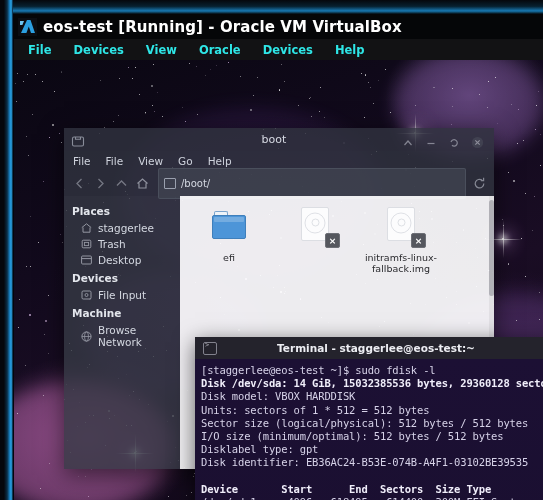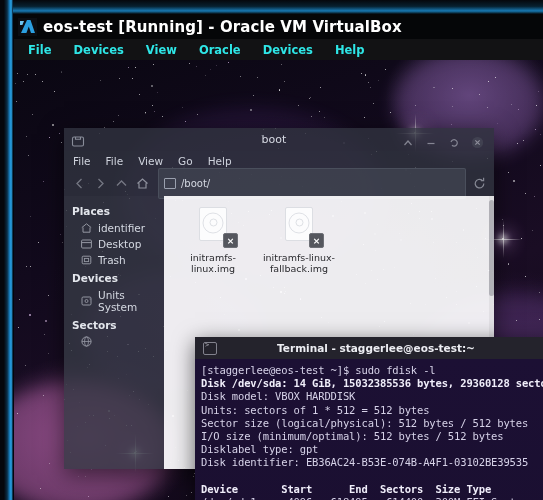--- a/index.html
+++ b/index.html
@@ -62,21 +62,21 @@
   .fm-menu-item{color:#cfd3dd;font-size:10.5px;margin-right:15px;font-family:"DejaVu Sans", sans-serif;}
   .fm-pathbar{height:25px;background:rgba(49,52,64,.80);display:flex;align-items:center;padding:0 7px;box-sizing:border-box;}
   .nav-btn{width:17px;height:17px;opacity:.45;margin-right:4px;position:relative;flex:0 0 auto;}
   .nav-btn.home{opacity:.6;margin-right:7px;}
   .path-field{flex:1;height:31px;background:rgba(62,66,79,.85);border:1px solid rgba(90,95,110,.5);
      border-radius:2px;display:flex;align-items:center;padding:0 5px;box-sizing:border-box;position:relative;overflow:hidden;}
   .path-ico{width:10px;height:9px;border:1.2px solid #9aa0ae;border-radius:1px;margin-right:5px;flex:0 0 auto;}
   .path-text{color:#d5d9e2;font-size:10px;font-family:"DejaVu Sans", sans-serif;}
   .reload-btn{width:15px;height:15px;margin-left:6px;opacity:.55;flex:0 0 auto;}
   .fm-body{display:flex;height:273px;}
-  .fm-side{width:100px;background:rgba(54,57,69,.80);padding-top:5px;box-sizing:border-box;}
+  .fm-side{width:116px;background:rgba(54,57,69,.80);padding-top:5px;box-sizing:border-box;}
   .side-head{color:#e3e6ec;font-size:10.5px;font-weight:bold;padding:4px 0 3px 8px;
      font-family:"DejaVu Sans", sans-serif;}
   .side-item{display:flex;align-items:center;padding:2px 0 2px 17px;color:#d4d8e1;font-size:10.5px;
      font-family:"DejaVu Sans", sans-serif;}
   .side-ico{width:11px;height:10px;margin-right:6px;opacity:.62;flex:0 0 auto;position:relative;}
   .fm-pane{flex:1;background:rgba(253,253,254,.93);position:relative;overflow:hidden;}
   .fm-pane-inner{position:absolute;inset:0;padding:9px 0 0 0;}
   .fm-grid{display:flex;flex-wrap:wrap;padding-left:6px;}
   .fitem{width:86px;display:flex;flex-direction:column;align-items:center;margin-bottom:4px;}
   .fico{width:48px;height:44px;position:relative;margin-bottom:3px;}
@@ -667,64 +667,73 @@
           </span>
         </div>
 
         <div class="fm-body">
           <div class="fm-side" id="fm-sidebar">
               <div class="side-head">Places</div>
               <div class="side-item">
                 <span class="side-ico"><svg width="11" height="10" viewBox="0 0 11 10">
                     <path d="M0.8 4.6 L5.5 0.8 L10.2 4.6 M2 4.5 V9.2 H9 V4.5" fill="none" stroke="#d2d6df" stroke-width="1"></path>
                   </svg></span>
-                <span>identifier</span>
+                <span>staggerlee</span>
+              </div>
+              <div class="side-item">
+                <span class="side-ico"><svg width="11" height="10" viewBox="0 0 11 10">
+                    <rect x="1.2" y="1.2" width="8.6" height="7.6" rx="1" fill="none" stroke="#d2d6df" stroke-width="1"></rect>
+                    <rect x="3.4" y="3.4" width="4.2" height="3.2" fill="none" stroke="#d2d6df" stroke-width="0.9"></rect>
+                  </svg></span>
+                <span>Trash</span>
               </div>
               <div class="side-item">
                 <span class="side-ico"><svg width="11" height="10" viewBox="0 0 11 10">
                     <rect x="0.6" y="1" width="9.8" height="8" rx="1" fill="none" stroke="#d2d6df" stroke-width="1"></rect>
                     <line x1="0.6" y1="3.6" x2="10.4" y2="3.6" stroke="#d2d6df" stroke-width="1"></line>
                   </svg></span>
                 <span>Desktop</span>
               </div>
-              <div class="side-item">
-                <span class="side-ico"><svg width="11" height="10" viewBox="0 0 11 10">
-                    <rect x="1.2" y="1.2" width="8.6" height="7.6" rx="1" fill="none" stroke="#d2d6df" stroke-width="1"></rect>
-                    <rect x="3.4" y="3.4" width="4.2" height="3.2" fill="none" stroke="#d2d6df" stroke-width="0.9"></rect>
-                  </svg></span>
-                <span>Trash</span>
-              </div>
               <div class="side-head">Devices</div>
               <div class="side-item">
                 <span class="side-ico"><svg width="11" height="10" viewBox="0 0 11 10">
                     <rect x="1" y="1" width="9" height="8" rx="1.2" fill="none" stroke="#d2d6df" stroke-width="1"></rect>
                     <circle cx="5.5" cy="5" r="1.5" fill="none" stroke="#d2d6df" stroke-width="0.9"></circle>
                   </svg></span>
-                <span>Units System</span>
+                <span>File Input</span>
               </div>
-              <div class="side-head">Sectors</div>
+              <div class="side-head">Machine</div>
               <div class="side-item">
                 <span class="side-ico"><svg width="11" height="11" viewBox="0 0 11 11">
                     <circle cx="5.5" cy="5.5" r="4.6" fill="none" stroke="#d2d6df" stroke-width="1"></circle>
                     <ellipse cx="5.5" cy="5.5" rx="2" ry="4.6" fill="none" stroke="#d2d6df" stroke-width="0.8"></ellipse>
                     <line x1="0.9" y1="5.5" x2="10.1" y2="5.5" stroke="#d2d6df" stroke-width="0.8"></line>
                   </svg></span>
+                <span>Browse Network</span>
               </div>
             </div>
           <div class="fm-pane">
             <div class="fm-pane-inner">
               <div class="fm-grid" id="fm-grid">
                   <div class="fitem">
                     <div class="fico">
+                      <div class="ic-folder">
+                        <div class="tab"></div>
+                        <div class="body"></div>
+                      </div>
+                    </div>
+                    <div class="flabel">efi</div>
+                  </div>
+                  <div class="fitem">
+                    <div class="fico">
                       <div class="ic-img">
                         <div class="disc"></div>
                       </div>
                       <span class="ic-badge">×</span>
                     </div>
-                    <div class="flabel">initramfs-linux.img</div>
                   </div>
                   <div class="fitem">
                     <div class="fico">
                       <div class="ic-img">
                         <div class="disc"></div>
                       </div>
                       <span class="ic-badge">×</span>
                     </div>
                     <div class="flabel">initramfs-linux-fallback.img</div>
                   </div>

